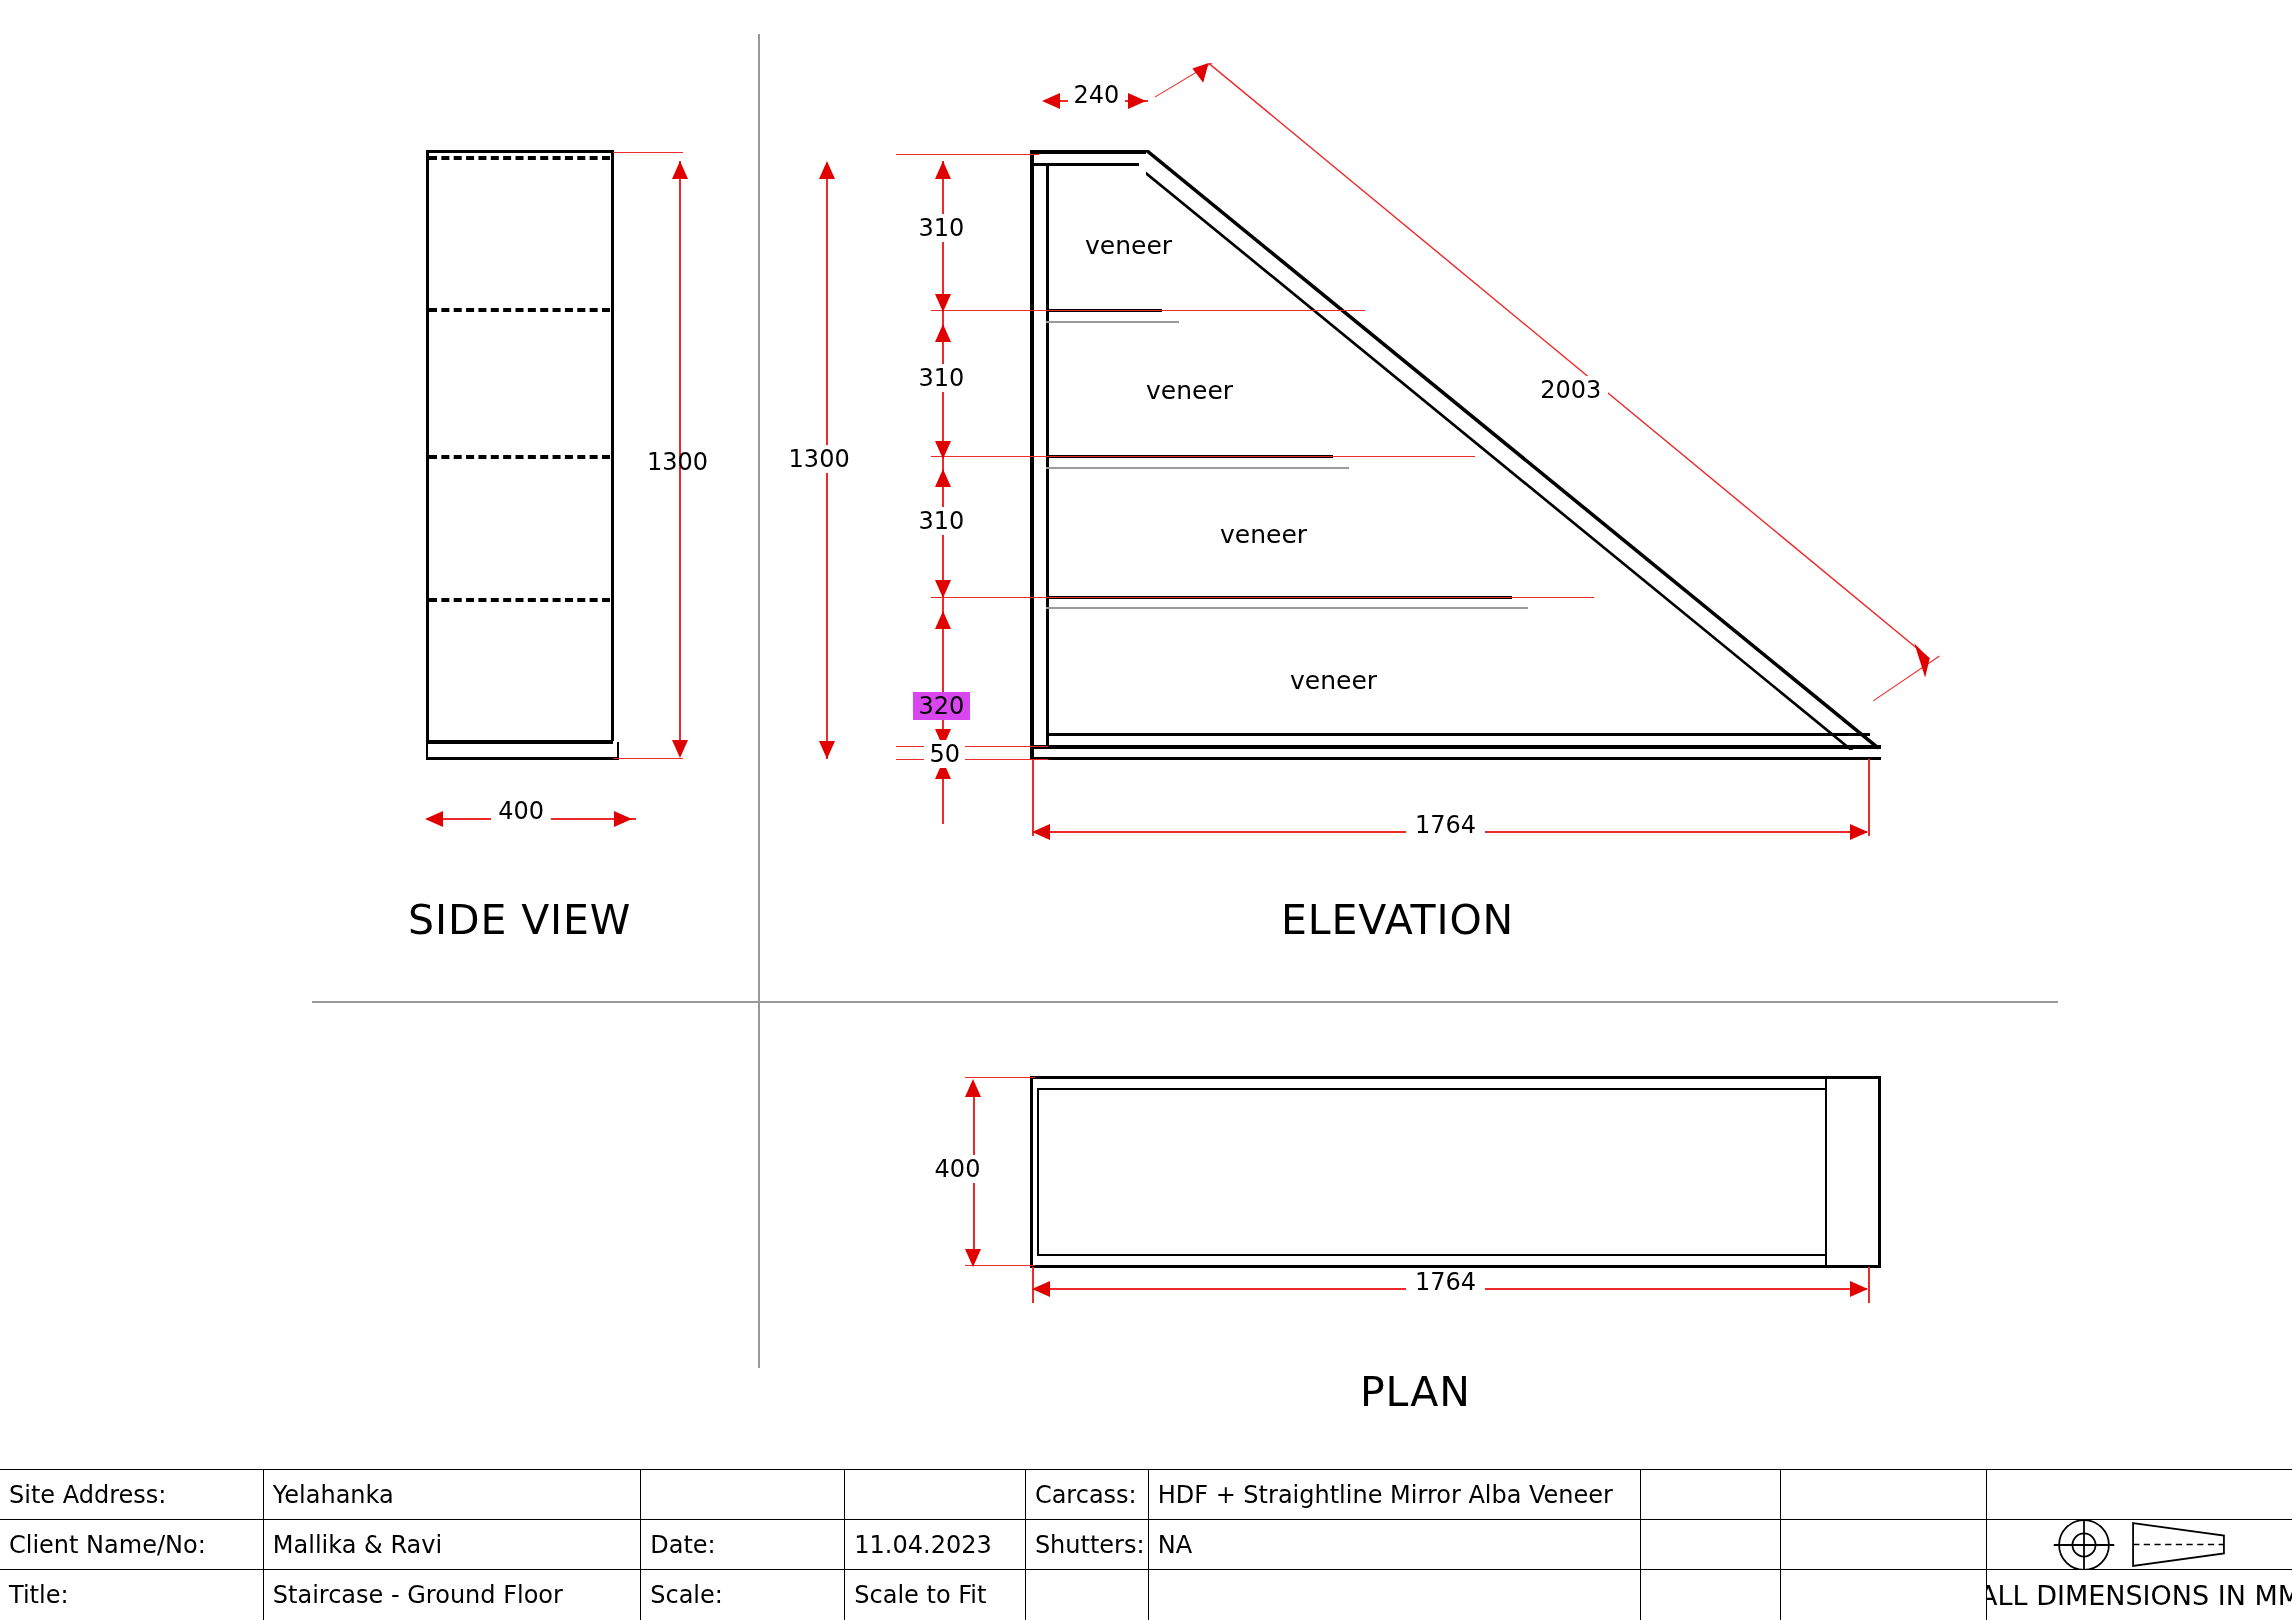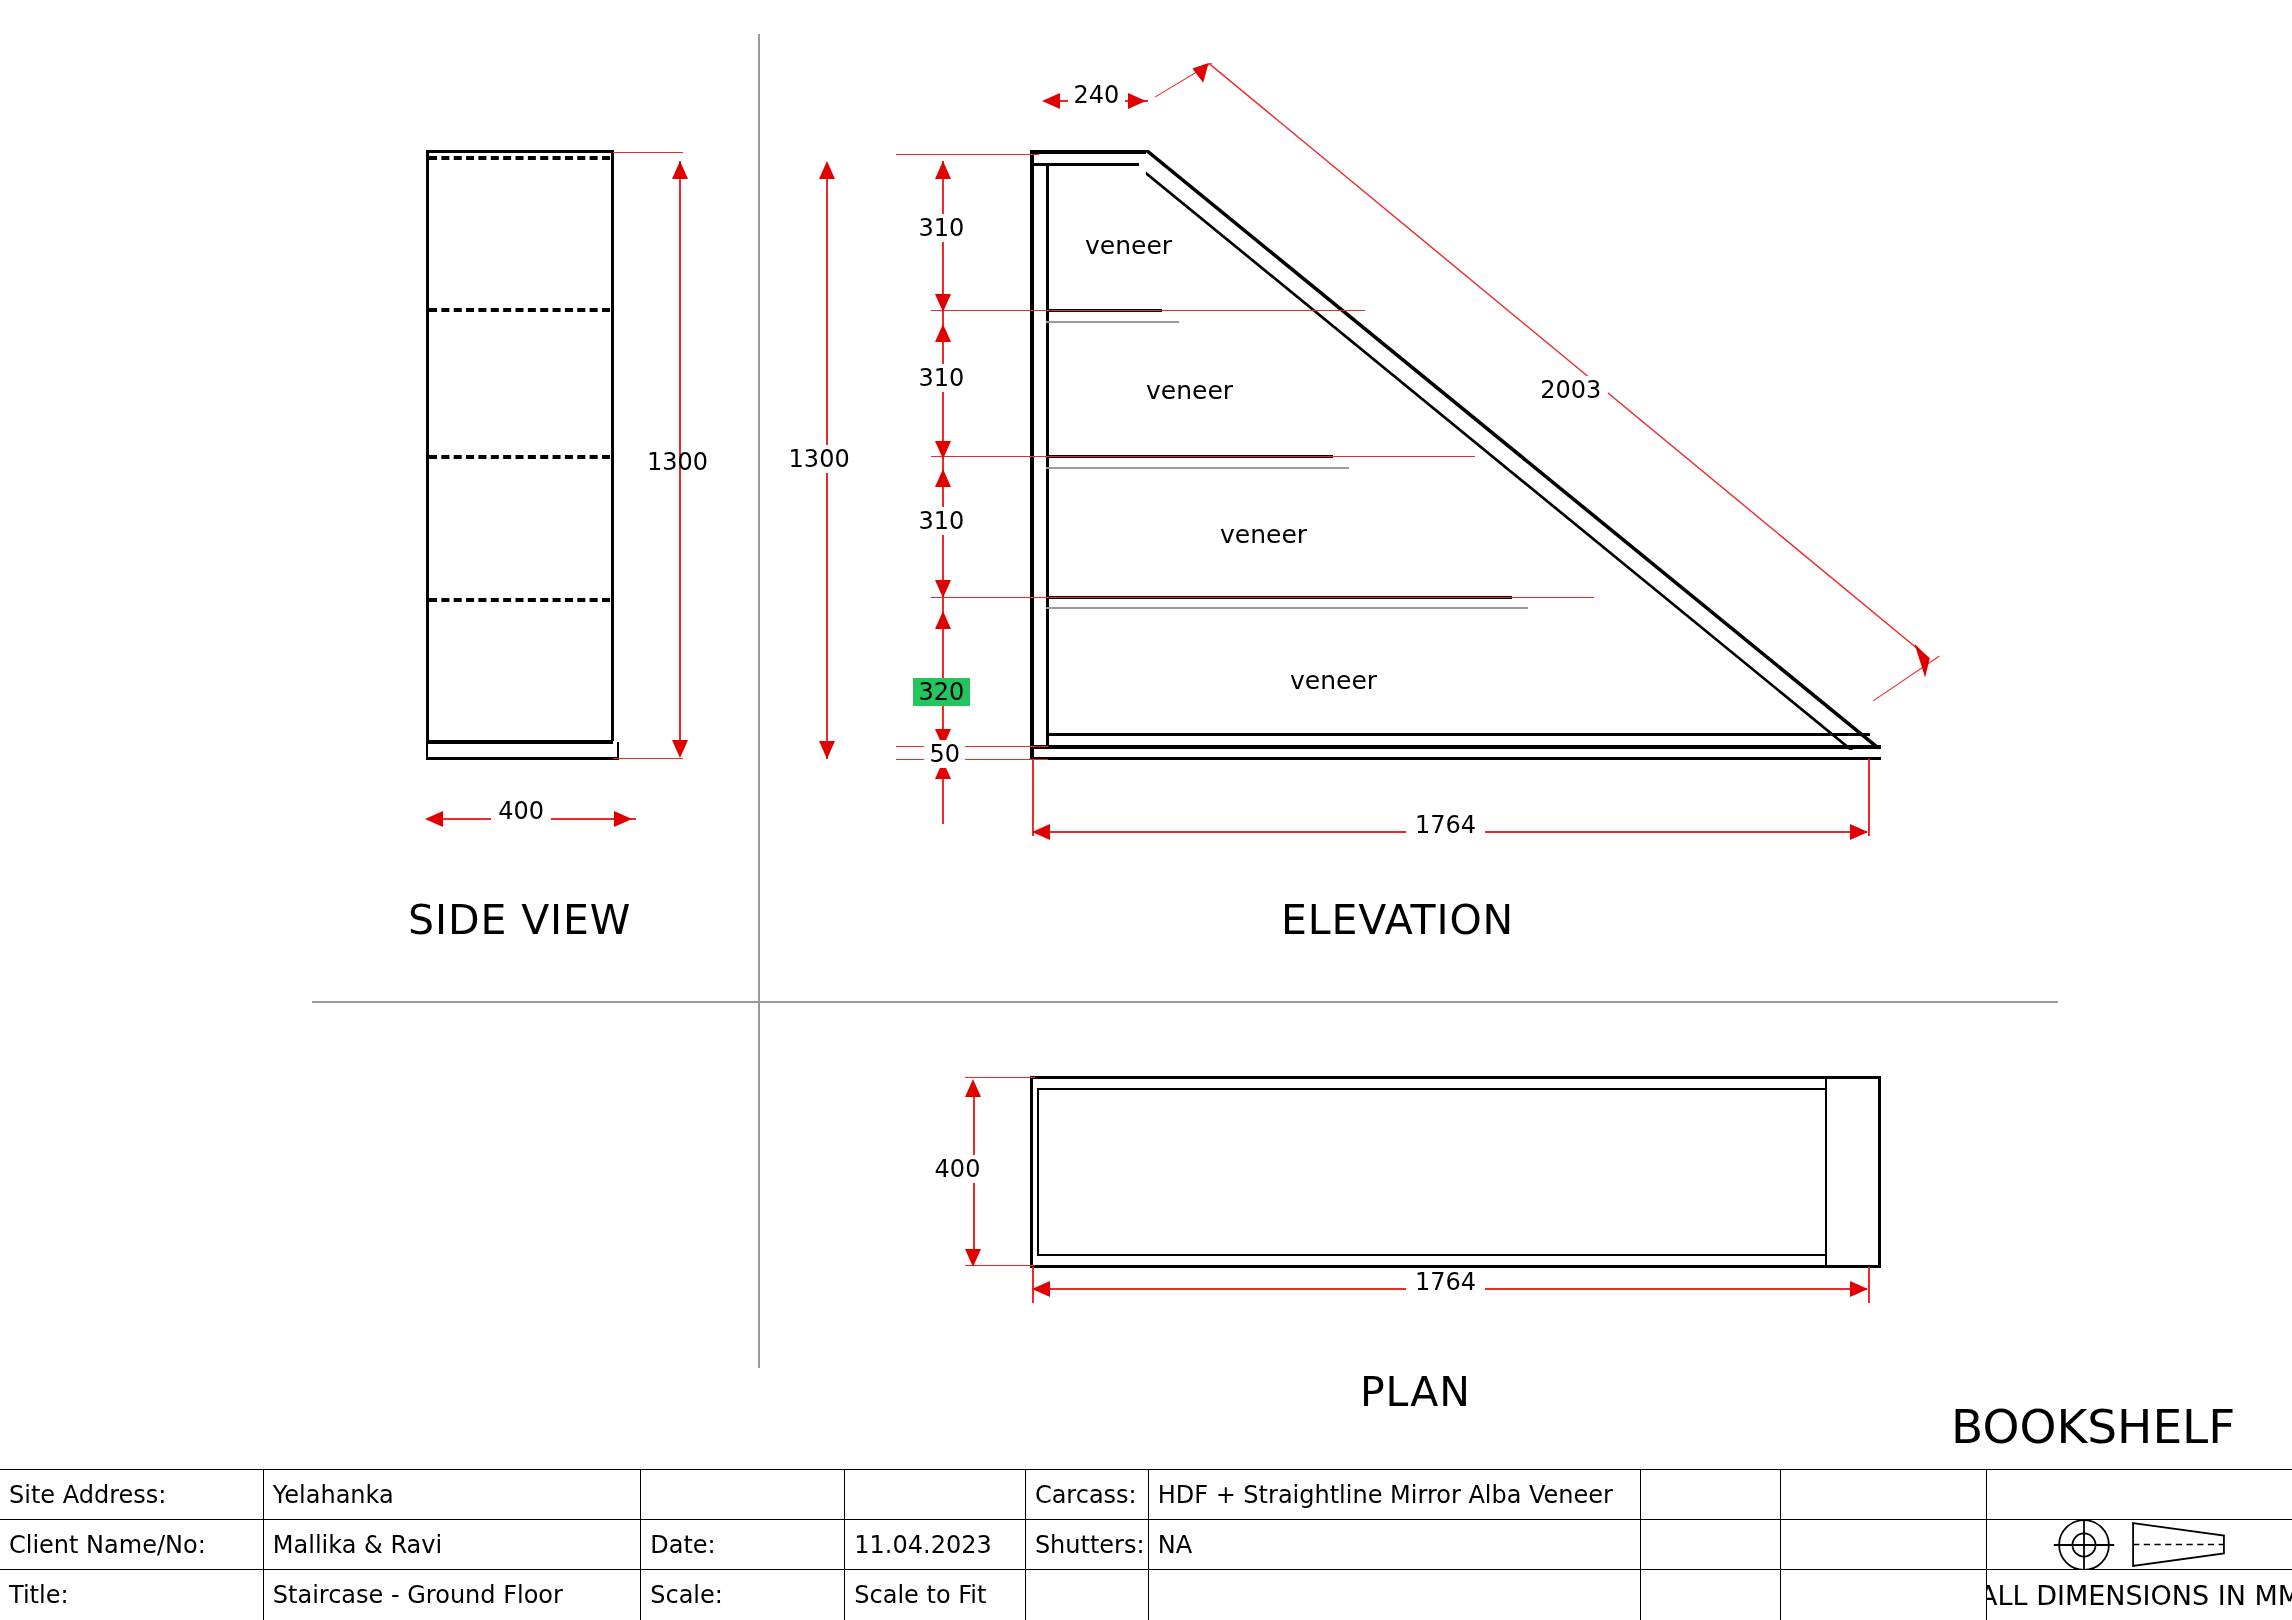--- a/index.html
+++ b/index.html
@@ -181,21 +181,21 @@
     <div class="arrow arrow-down" style="left:935px; top:441px;"></div>
     <div class="arrow arrow-up" style="left:935px; top:469px;"></div>
     <div class="arrow arrow-down" style="left:935px; top:580px;"></div>
     <div class="arrow arrow-up" style="left:935px; top:611px;"></div>
     <div class="arrow arrow-down" style="left:935px; top:729px;"></div>
     <div class="arrow arrow-up" style="left:935px; top:761px;"></div>
 
     <div class="dim-text" style="left:913px; top:214px; background:#fff; padding:0 5.4px;">310</div>
     <div class="dim-text" style="left:913px; top:364px; background:#fff; padding:0 5.4px;">310</div>
     <div class="dim-text" style="left:913px; top:507px; background:#fff; padding:0 5.4px;">310</div>
-    <div class="dim-text" style="left:913px; top:678px; background:#22c55e; padding:0 5.4px;">320</div>
+    <div class="dim-text" style="left:913px; top:692px; background:#d946ef; padding:0 5.4px;">320</div>
     <div class="dim-text" style="left:924px; top:740px; background:#fff; padding:0 5.4px;">50</div>
 
     <div class="line-thin-red" style="left:826px; top:163px; width:1.8px; height:596px;"></div>
     <div class="arrow arrow-up" style="left:819px; top:161px;"></div>
     <div class="arrow arrow-down" style="left:819px; top:741px;"></div>
     <div class="dim-text" style="left:785px; top:445px; background:#fff; padding:0 3.6px;">1300</div>
 
     <div style="position:absolute; left:1119px; top:63px; width:833px; height:663px; overflow:visible;">
       <svg width="833" height="663" style="display:block;" viewBox="0 0 930 740">
         <line x1="100" y1="0" x2="905" y2="665" stroke="#ef2929" stroke-width="1.6"></line>
@@ -237,21 +237,20 @@
     <div class="line-thin-red" style="left:1032px; top:1267px; width:1.8px; height:36px;"></div>
     <div class="line-thin-red" style="left:1868px; top:1267px; width:1.8px; height:36px;"></div>
     <div class="line-thin-red" style="left:1039px; top:1288px; width:828px; height:1.8px;"></div>
     <div class="arrow arrow-left" style="left:1032px; top:1281px;"></div>
     <div class="arrow arrow-right" style="left:1850px; top:1281px;"></div>
     <div class="dim-text" style="left:1406px; top:1268px; background:#fff; padding:0 9px;">1764</div>
 
     <div class="view-title" style="left:1360px; top:1368px;">PLAN</div>
   </div>
 
-  <div class="sheet-title" style="left:1951px; top:1399px;">BOOKSHELF</div>
 
   <div id="titleblock">
     <div class="tb-row">
       <div class="tb-cell c-label">Site Address:</div>
       <div class="tb-cell" style="width:385px;">Yelahanka</div>
       <div class="tb-cell" style="width:208px;"></div>
       <div class="tb-cell" style="width:184px;"></div>
       <div class="tb-cell c-carclabel">Carcass:</div>
       <div class="tb-cell c-carcvalue">HDF + Straightline Mirror Alba Veneer</div>
       <div class="tb-cell c-blank1"></div>

